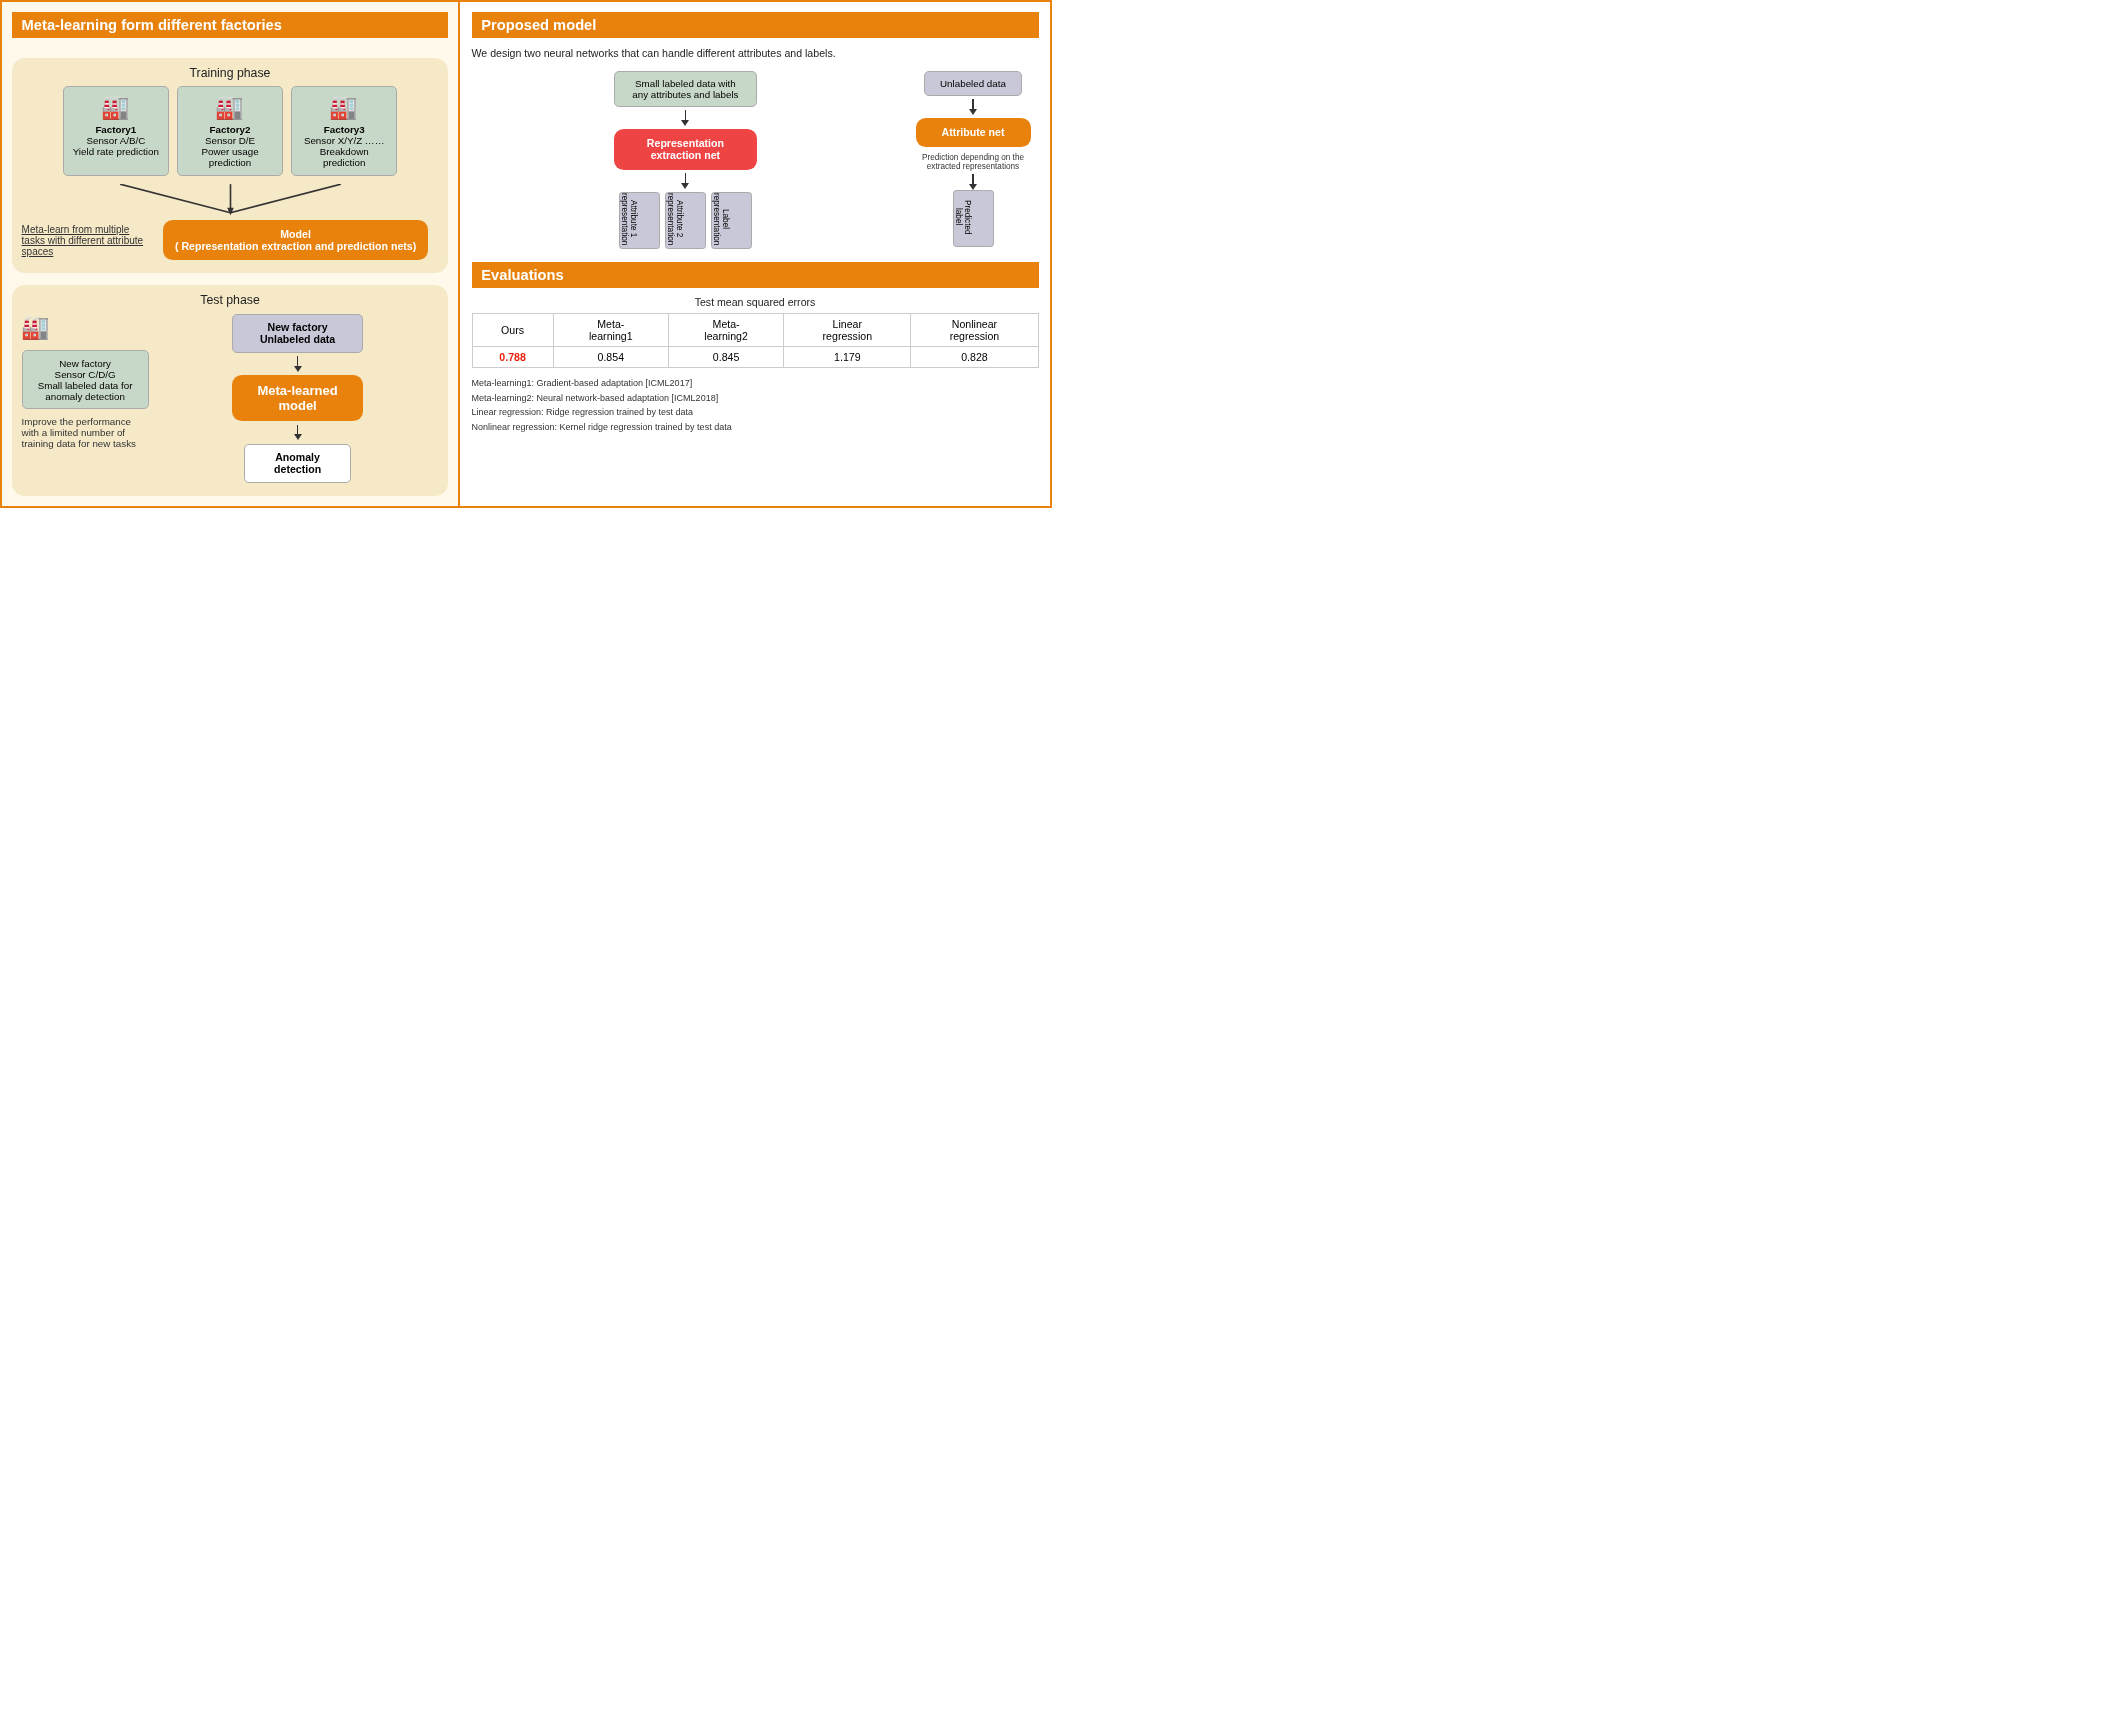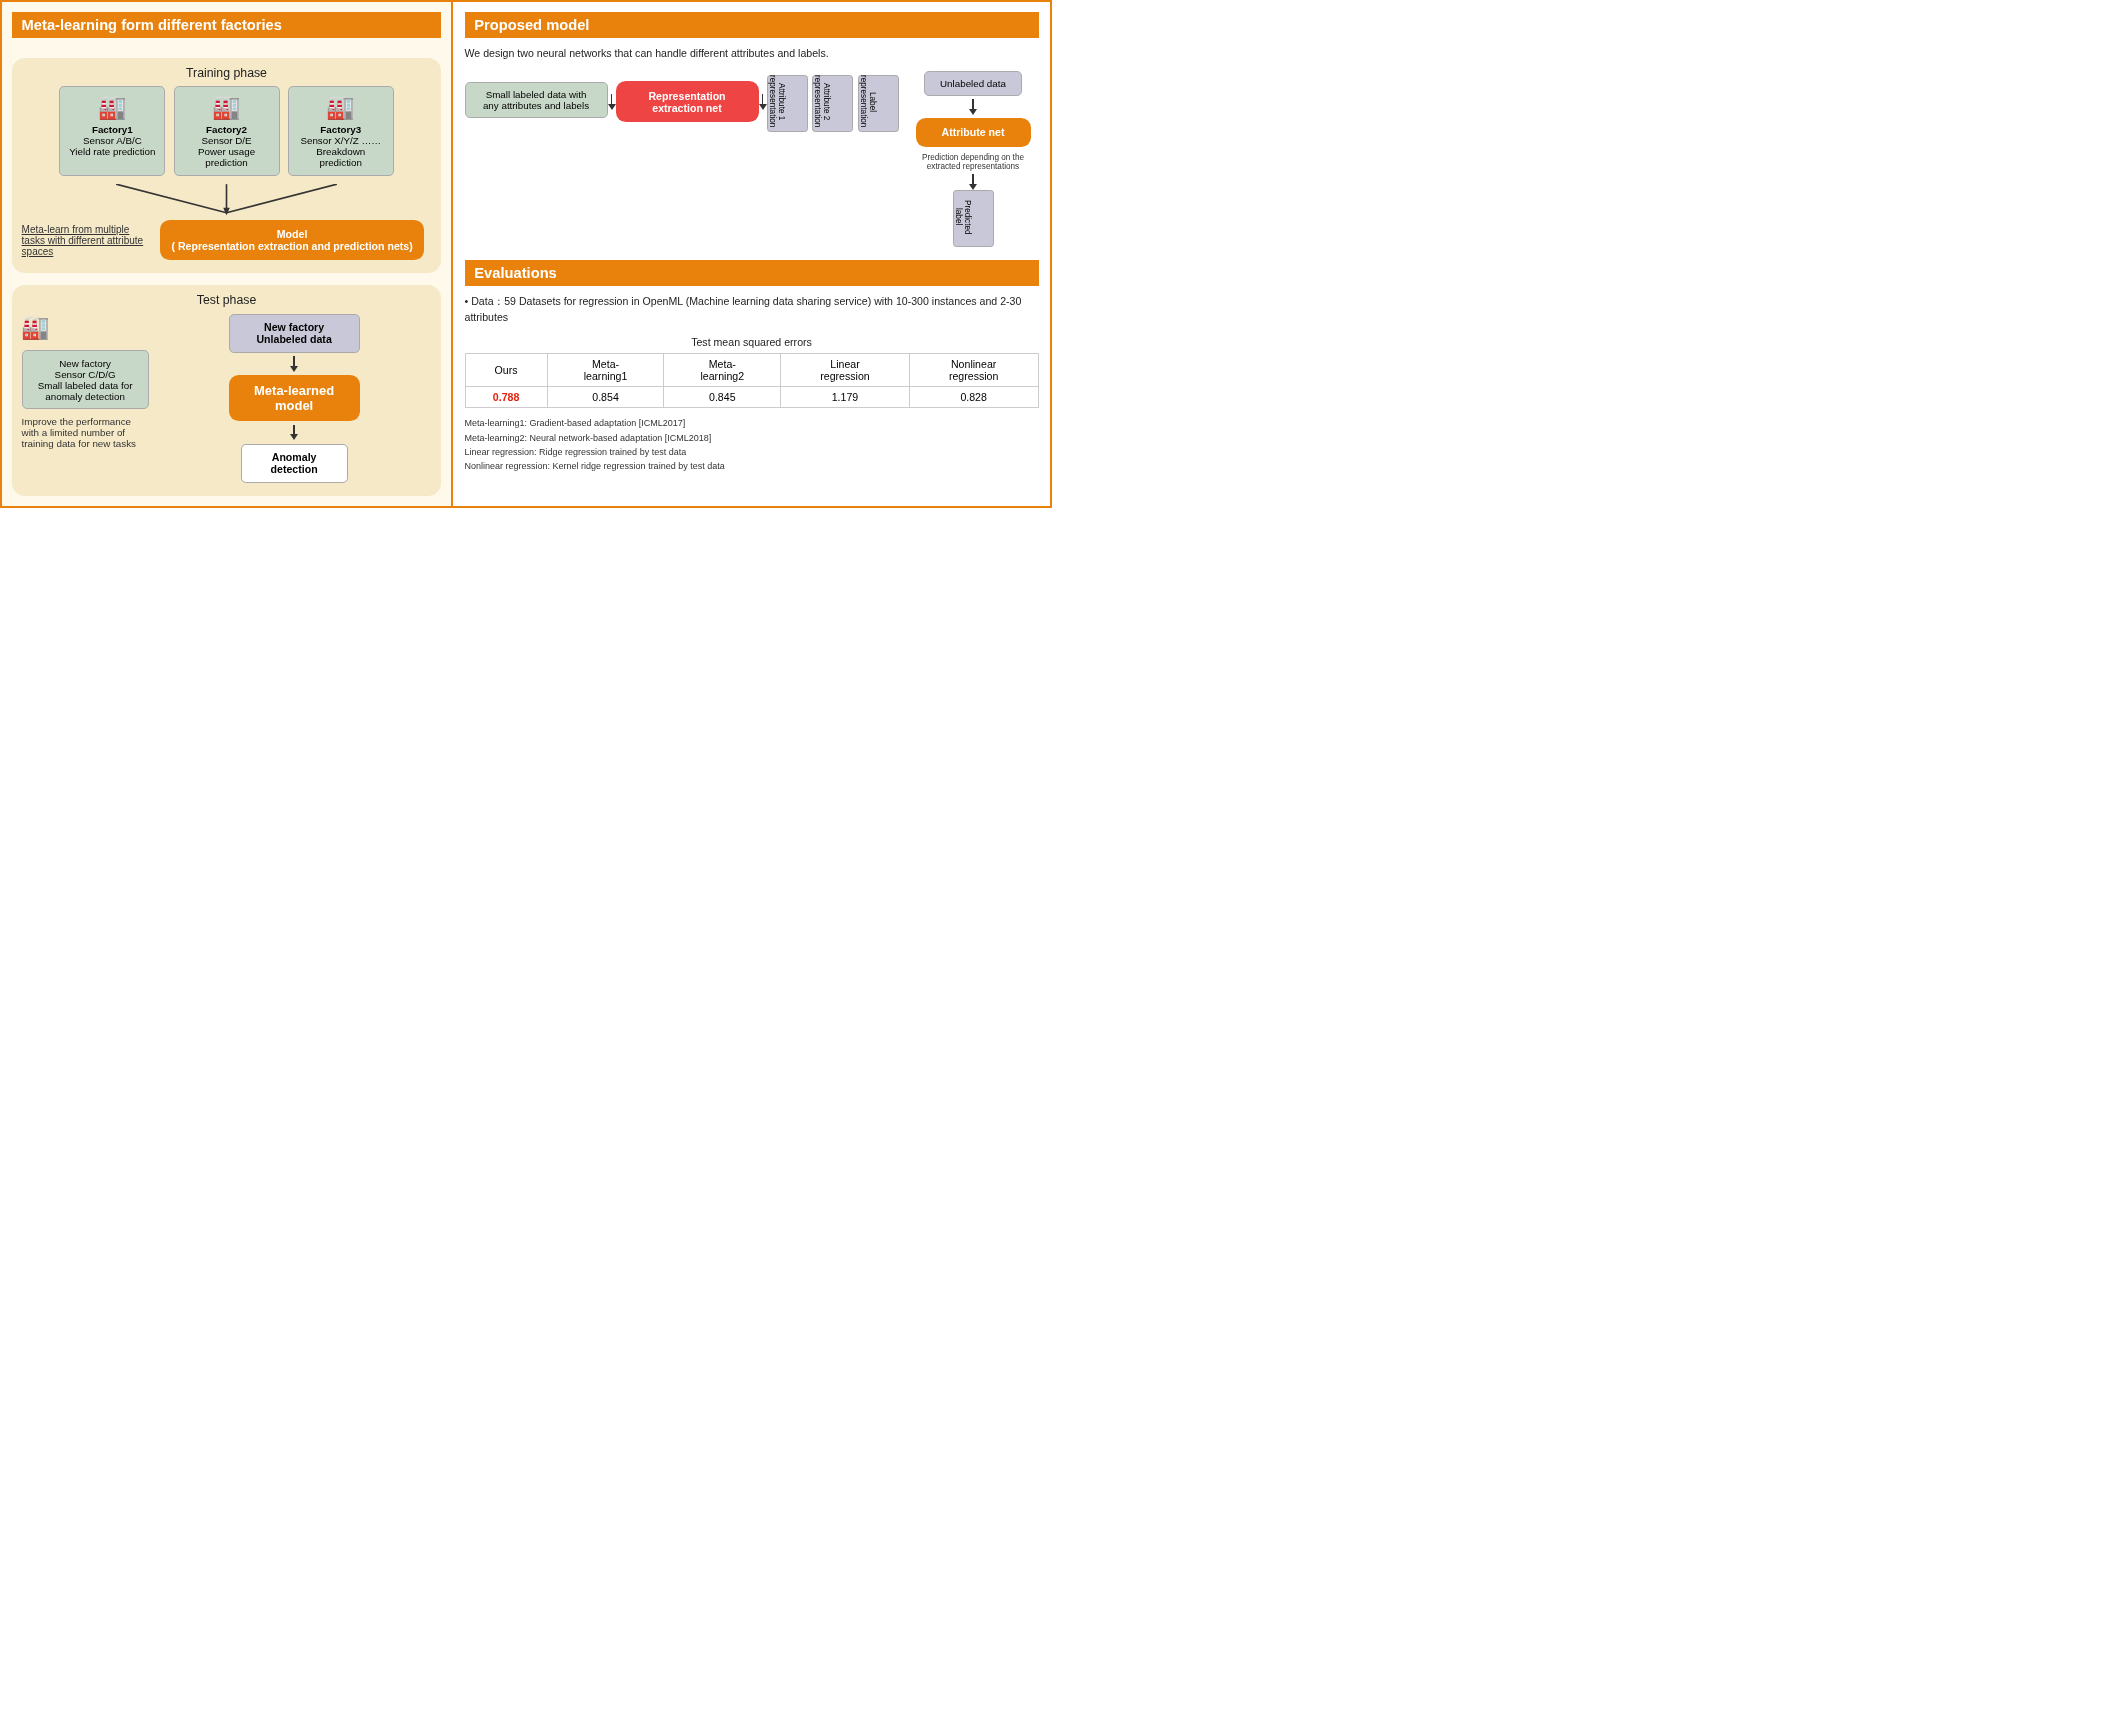--- a/index.html
+++ b/index.html
@@ -181,21 +181,21 @@
       line-height: 1.5;
     }
     .proposed-diagram {
       display: flex;
       gap: 8.2px;
       margin-bottom: 13px;
       align-items: flex-start;
     }
     .proposed-left {
       display: flex;
-      flex-direction: row;
+      flex-direction: column;
       align-items: center;
       flex: 1;
     }
     .proposed-right {
       display: flex;
       flex-direction: column;
       align-items: center;
       width: 131px;
     }
     .small-labeled-box {
@@ -471,23 +471,20 @@
         <div style="font-size:8.2px;color:#333;width:115px;text-align:center;margin:3.3px 0;">Prediction depending on the extracted representations</div>
         <div class="small-arrow-down">
           <div class="line"></div>
           <div class="tip"></div>
         </div>
         <div class="pred-label-box">Predicted label</div>
       </div>
     </div>
 
     <div class="evaluations-title">Evaluations</div>
-    <div class="eval-desc">
-      <span>• Data：59 Datasets for regression in OpenML (Machine learning data sharing service) with 10-300 instances and 2-30 attributes</span>
-    </div>
 
     <div class="table-title">Test mean squared errors</div>
 
     <table class="results-table">
       <thead>
         <tr>
           <th>Ours</th>
           <th>Meta-<br>learning1</th>
           <th>Meta-<br>learning2</th>
           <th>Linear<br>regression</th>

